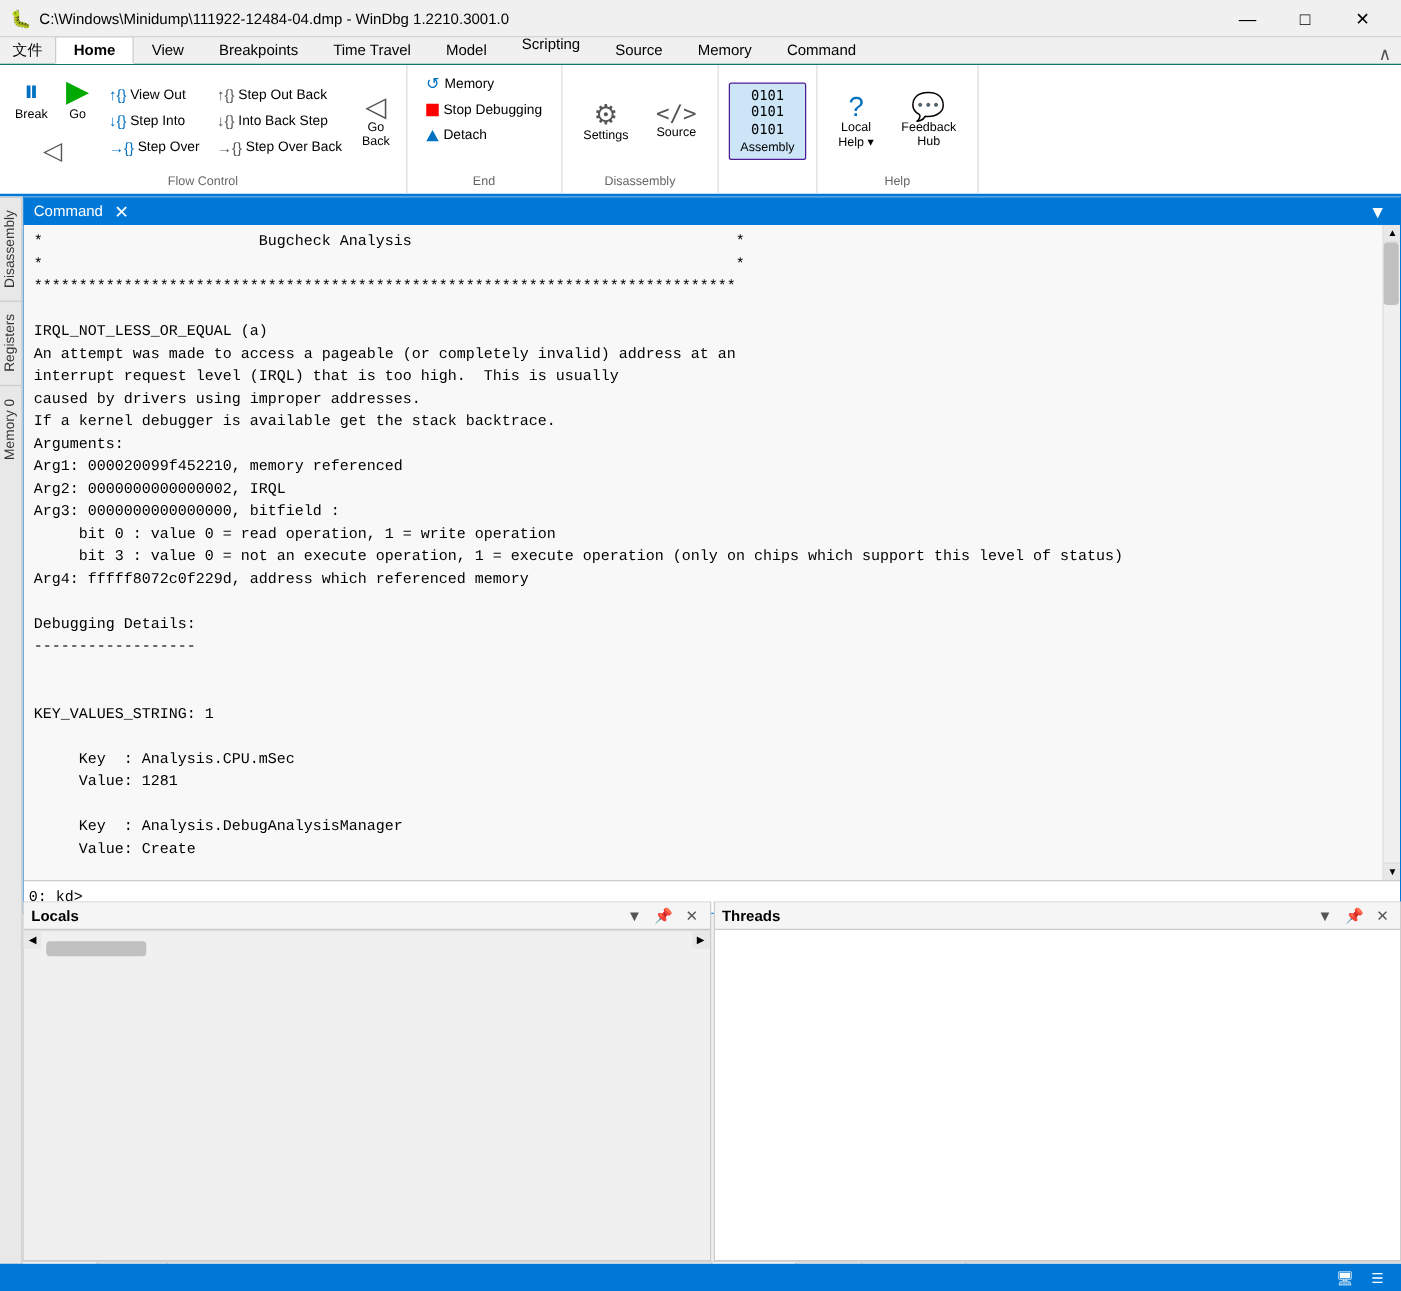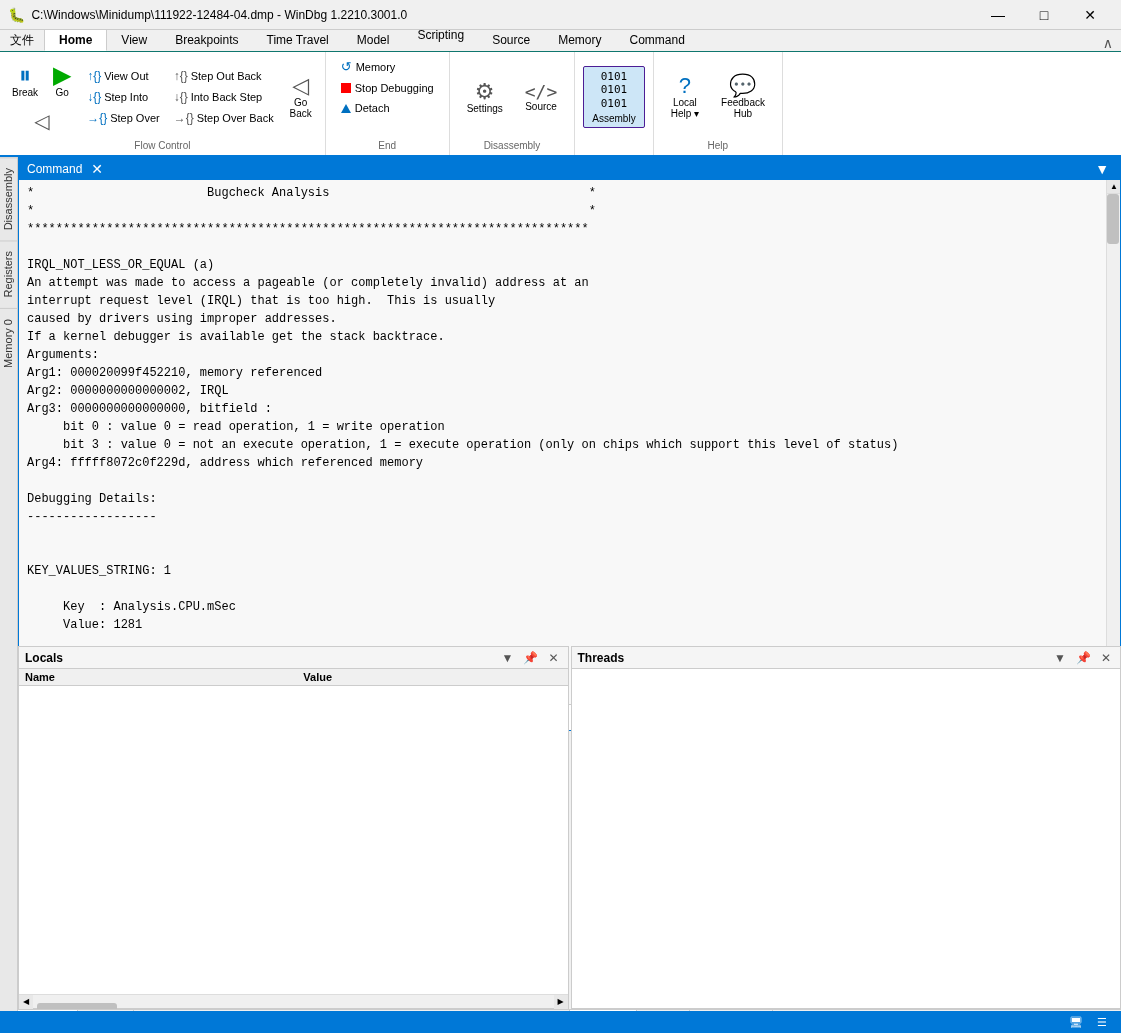--- a/index.html
+++ b/index.html
@@ -220,44 +220,33 @@
         <div style="position:absolute;bottom:0;width:14px;height:14px;display:flex;align-items:center;justify-content:center;font-size:8px;cursor:pointer;background:#e8e8e8;border-top:1px solid #ddd;">▼</div>
       </div>
     </div>
 
     <div style="display:flex;align-items:center;background:white;border-top:1px solid #ccc;height:26px;flex-shrink:0;">
       <span style="padding:0 4px;font-family:'Courier New',monospace;font-size:12px;color:#000;white-space:nowrap;">0: kd&gt;</span>
       <input type="text" style="flex: 1 1 0%; border: none; outline: none; font-family: &quot;Courier New&quot;, monospace; font-size: 12px; background: white;">
     </div>
   </div>
 
-  <div style="position:absolute;bottom:0;left:0;right:0;height:387px;display:flex;flex-direction:column;">
+  <div style="position:absolute;bottom:0;left:0;right:0;height:312px;display:flex;flex-direction:column;">
 
     <div style="display:flex;flex:1;overflow:hidden;">
 
       <div style="flex:1;border:1px solid #ccc;display:flex;flex-direction:column;margin-right:2px;">
 
         <div style="background:#f5f5f5;border-bottom:1px solid #ccc;height:22px;display:flex;align-items:center;padding:0 6px;gap:4px;flex-shrink:0;">
           <span style="font-size:12px;font-weight:600;flex:1;">Locals</span>
           <span style="cursor:pointer;font-size:12px;color:#555;padding:0 3px;">▼</span>
           <span style="cursor:pointer;font-size:12px;color:#555;padding:0 3px;">📌</span>
           <span style="cursor:pointer;font-size:12px;color:#555;padding:0 3px;">✕</span>
         </div>
 
-        <div style="flex:1;background:white;overflow:auto;">
-          <table style="width:100%;border-collapse:collapse;font-size:12px;">
-            <thead>
-              <tr>
-                <th style="background:#f0f0f0;border-bottom:1px solid #ccc;text-align:left;padding:2px 6px;font-weight:600;font-size:11px;position:sticky;top:0;">Name</th>
-                <th style="background:#f0f0f0;border-bottom:1px solid #ccc;text-align:left;padding:2px 6px;font-weight:600;font-size:11px;position:sticky;top:0;">Value</th>
-              </tr>
-            </thead>
-            <tbody></tbody>
-          </table>
-        </div>
 
         <div style="height:14px;background:#f0f0f0;border-top:1px solid #ddd;display:flex;align-items:center;position:relative;flex-shrink:0;">
           <div style="width:14px;height:14px;display:flex;align-items:center;justify-content:center;font-size:8px;cursor:pointer;background:#e8e8e8;flex-shrink:0;">◀</div>
           <div style="flex:1;position:relative;">
             <div style="position:absolute;left:4px;height:12px;width:80px;background:#c0c0c0;border-radius:3px;top:1px;"></div>
           </div>
           <div style="width:14px;height:14px;display:flex;align-items:center;justify-content:center;font-size:8px;cursor:pointer;background:#e8e8e8;flex-shrink:0;">▶</div>
         </div>
       </div>
 

